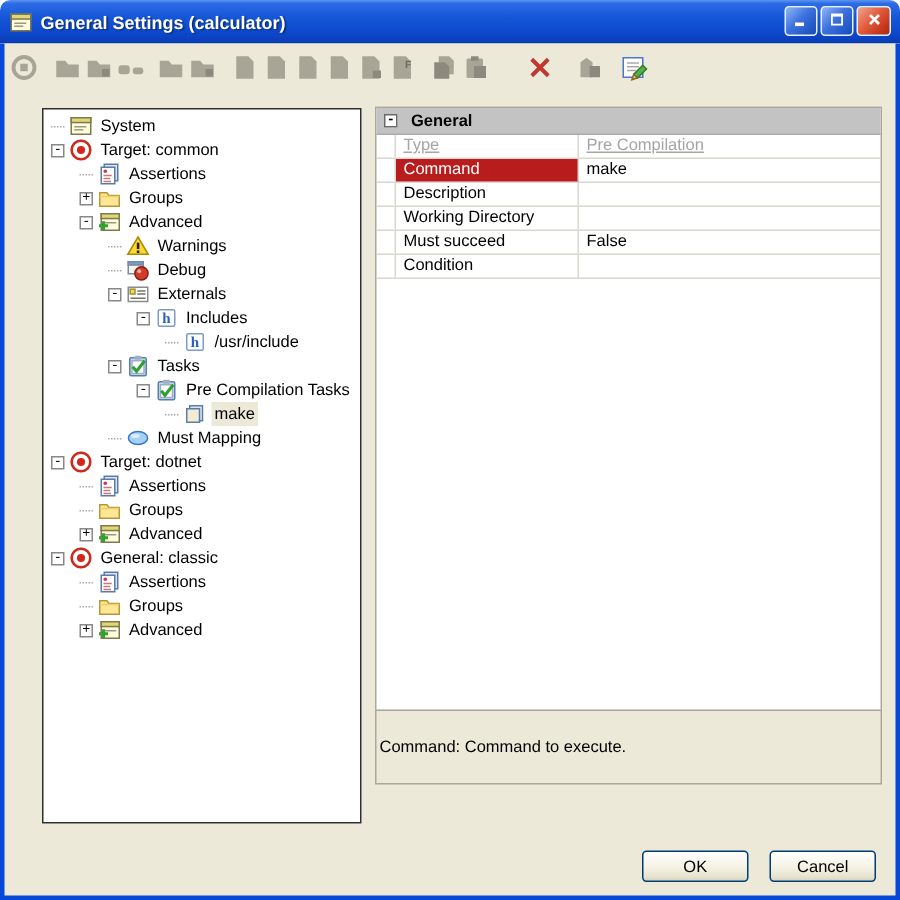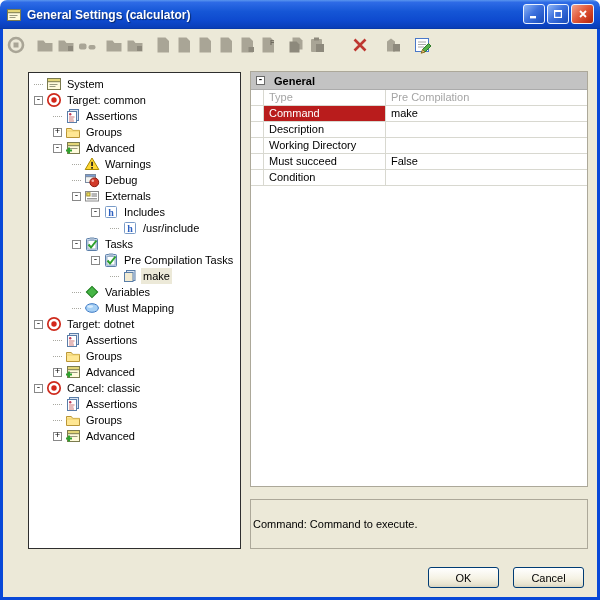--- a/index.html
+++ b/index.html
@@ -37,24 +37,24 @@
   .grid-panel{position:absolute;left:250px;top:71px;width:338px;height:416px;box-sizing:border-box;
     background:#FFFFFF;border:1px solid #ACA899;font-size:11px;}
   .grid-header{height:17px;background:#C3C3C3;border-bottom:1px solid #ABABAB;display:flex;align-items:center;
     font-weight:bold;color:#000;padding-left:5px;}
   .collapse-box{width:9px;height:9px;box-sizing:border-box;border:1px solid #6A6A6A;background:#FFFFFF;
     font-size:9px;line-height:7px;text-align:center;margin-right:9px;font-family:"Liberation Mono",monospace;}
   .grow{display:flex;height:15px;border-bottom:1px solid #D8D8D0;line-height:14px;}
   .gut{width:12px;flex:0 0 auto;border-right:1px solid #D8D8D0;}
   .pname{width:122px;flex:0 0 auto;padding-left:5px;border-right:1px solid #D8D8D0;overflow:hidden;white-space:nowrap;box-sizing:border-box;}
   .pval{flex:1;padding-left:5px;overflow:hidden;white-space:nowrap;}
-  .grow.disabled .pname,.grow.disabled .pval{color:#A5A5A5;}
+  .grow.disabled .pname,.grow.disabled .pval{color:#A5A5A5;text-decoration:underline;}
   .grow.selected .pname{background:#b91c1c;color:#FFFFFF;}
   
-  .help-panel{position:absolute;left:250px;top:499px;width:338px;height:50px;box-sizing:border-box;
+  .help-panel{position:absolute;left:250px;top:473px;width:338px;height:50px;box-sizing:border-box;
     background:#ECE9D8;border:1px solid #ACA899;display:flex;align-items:center;font-size:11px;color:#000;padding-left:2px;}
   
   .xp-btn{position:absolute;top:567px;width:71px;height:21px;box-sizing:border-box;
     border:1px solid #003C74;border-radius:3px;font-size:11px;color:#000;
     background:linear-gradient(to bottom,#FFFFFF 0%,#F5F2E4 55%,#E8E4D0 85%,#D8D4C0 100%);
     font-family:"Liberation Sans",sans-serif;padding:0;}
   .xp-btn.ok{left:428px;}
   .xp-btn.cancel{left:513px;}
 </style>
 </head>
@@ -341,29 +341,20 @@
             <rect x="4.5" y="2.5" width="8.5" height="10" fill="#DCE6F4" stroke="#5A7EA8"></rect>
             <rect x="2.5" y="4.5" width="8.5" height="9" fill="#F3EBD2" stroke="#5A7EA8"></rect>
           </svg></span>
         <span class="tlabel sel">make</span>
       </div>
       <div class="trow" style="padding-left: 41px;">
         <span class="tslot">
           <span class="stub"></span>
         </span>
         <span class="ticon"><svg width="16" height="16">
-            <rect x="4" y="4" width="8" height="8" transform="rotate(45 8 8)" fill="#45B545" stroke="#1E7A1E"></rect>
-          </svg></span>
-        <span class="tlabel">Variables</span>
-      </div>
-      <div class="trow" style="padding-left: 41px;">
-        <span class="tslot">
-          <span class="stub"></span>
-        </span>
-        <span class="ticon"><svg width="16" height="16">
             <ellipse cx="8" cy="8" rx="6.4" ry="4.3" fill="#A6D0F5" stroke="#3B78C4"></ellipse>
             <ellipse cx="6.2" cy="6.6" rx="3" ry="1.4" fill="#D8ECFD"></ellipse>
           </svg></span>
         <span class="tlabel">Must Mapping</span>
       </div>
       <div class="trow" style="padding-left: 3px;">
         <span class="tslot">
           <span class="expander">-</span>
         </span>
         <span class="ticon"><svg width="16" height="16">
@@ -409,21 +400,21 @@
         <span class="tlabel">Advanced</span>
       </div>
       <div class="trow" style="padding-left: 3px;">
         <span class="tslot">
           <span class="expander">-</span>
         </span>
         <span class="ticon"><svg width="16" height="16">
             <circle cx="8" cy="8" r="6.2" fill="#FFFFFF" stroke="#CE2A1C" stroke-width="1.7"></circle>
             <circle cx="8" cy="8" r="2.7" fill="#D3271B"></circle>
           </svg></span>
-        <span class="tlabel">Cancel: classic</span>
+        <span class="tlabel">General: classic</span>
       </div>
       <div class="trow" style="padding-left: 22px;">
         <span class="tslot">
           <span class="stub"></span>
         </span>
         <span class="ticon"><svg width="16" height="16">
             <rect x="4.5" y="1.5" width="9" height="11" fill="#D9E4F2" stroke="#5A7DA8"></rect>
             <rect x="2.5" y="3.5" width="9" height="11" fill="#FFFFFF" stroke="#5A7DA8"></rect>
             <circle cx="5.2" cy="6.2" r="1.2" fill="#C03A5A"></circle>
             <line x1="4" y1="9" x2="9.5" y2="9" stroke="#C77"></line>

